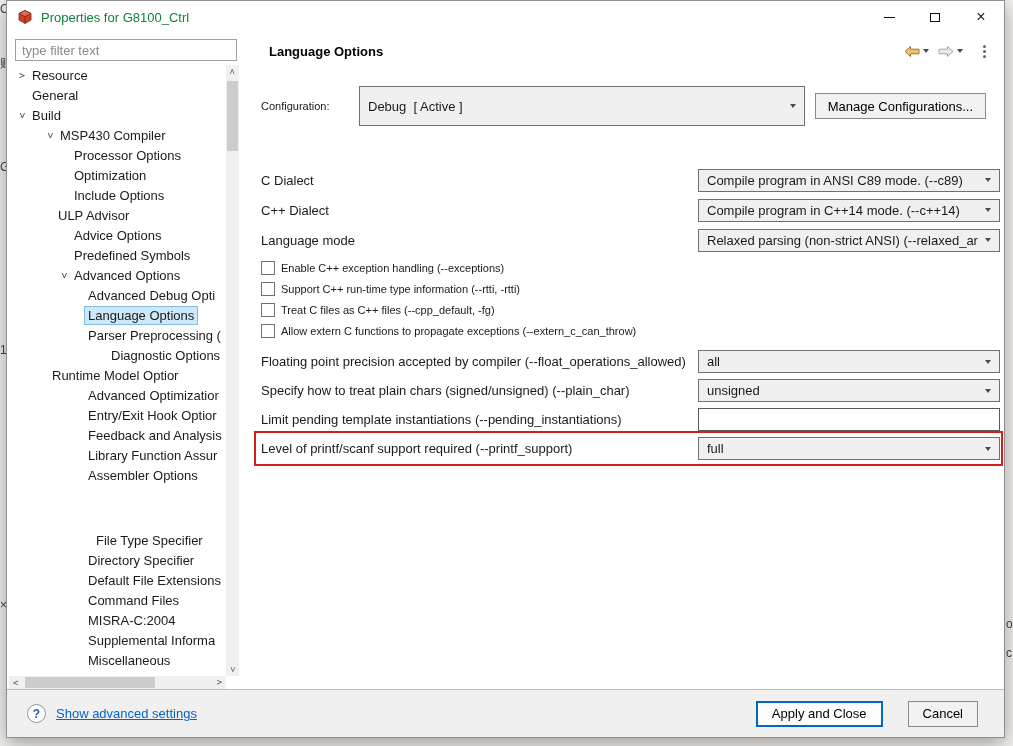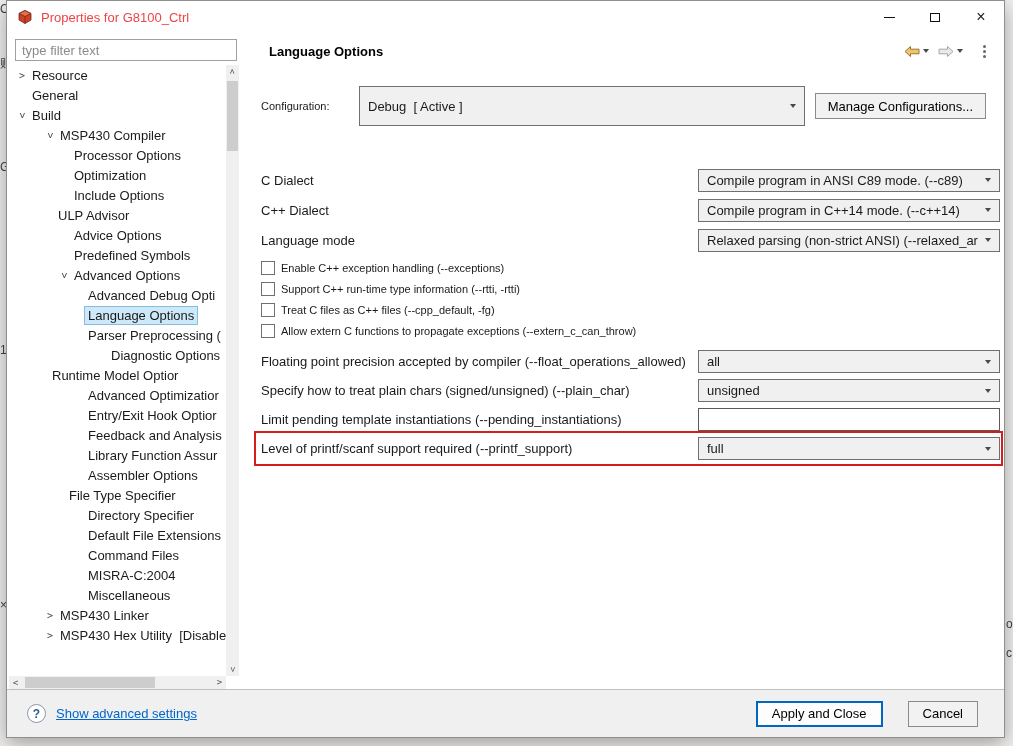--- a/index.html
+++ b/index.html
@@ -8,21 +8,21 @@
   .frag{position:absolute;font-size:12px;color:#444;white-space:pre;}
 
   
   .dialog{position:absolute;left:6px;top:0;width:999px;height:738px;background:#fff;
           border:1px solid #8f8f8f;box-shadow:0 6px 20px rgba(0,0,0,.35);
           display:flex;flex-direction:column;}
 
   
   .titlebar{flex:0 0 32px;display:flex;align-items:center;background:#fff;}
   .title-icon{margin-left:10px;width:16px;height:16px;flex:0 0 16px;}
-  .title-text{margin-left:8px;font-size:13px;color:#ef4444;}
+  .title-text{margin-left:8px;font-size:13px;color:#15803d;}
   .win-controls{margin-left:auto;display:flex;height:100%;}
   .win-btn{width:46px;height:100%;display:flex;align-items:center;justify-content:center;font-size:16px;color:#222;cursor:default;}
   .min-glyph{display:inline-block;width:11px;height:1px;background:#111;}
   .max-glyph{display:inline-block;width:10px;height:9px;border:1px solid #111;}
 
   
   .dlg-body{flex:1;display:flex;min-height:0;background:#fff;}
 
   
   .sidebar{flex:0 0 238px;position:relative;background:#fff;}
@@ -212,39 +212,43 @@
               <span class="tree-label">Feedback and Analysis</span>
             </div>
             <div class="tree-item" style="padding-left: 64px;">
               <span class="chev"></span>
               <span class="tree-label">Library Function Assur</span>
             </div>
             <div class="tree-item" style="padding-left: 64px;">
               <span class="chev"></span>
               <span class="tree-label">Assembler Options</span>
             </div>
-            <div class="tree-item" style="padding-left: 45px;">
+            <div class="tree-item" style="padding-left: 72px; margin-top: 45px;">
               <span class="chev"></span>
               <span class="tree-label">File Type Specifier</span>
             </div>
             <div class="tree-item" style="padding-left: 64px;">
               <span class="chev"></span>
               <span class="tree-label">Directory Specifier</span>
             </div>
             <div class="tree-item" style="padding-left: 64px;">
               <span class="chev"></span>
               <span class="tree-label">Default File Extensions</span>
             </div>
             <div class="tree-item" style="padding-left: 64px;">
               <span class="chev"></span>
               <span class="tree-label">Command Files</span>
             </div>
             <div class="tree-item" style="padding-left: 64px;">
               <span class="chev"></span>
               <span class="tree-label">MISRA-C:2004</span>
+            </div>
+            <div class="tree-item" style="padding-left: 64px;">
+              <span class="chev"></span>
+              <span class="tree-label">Supplemental Informa</span>
             </div>
             <div class="tree-item" style="padding-left: 64px;">
               <span class="chev"></span>
               <span class="tree-label">Miscellaneous</span>
             </div>
             <div class="tree-item" style="padding-left: 36px;">
               <span class="chev">&gt;</span>
               <span class="tree-label">MSP430 Linker</span>
             </div>
             <div class="tree-item" style="padding-left: 36px;">

